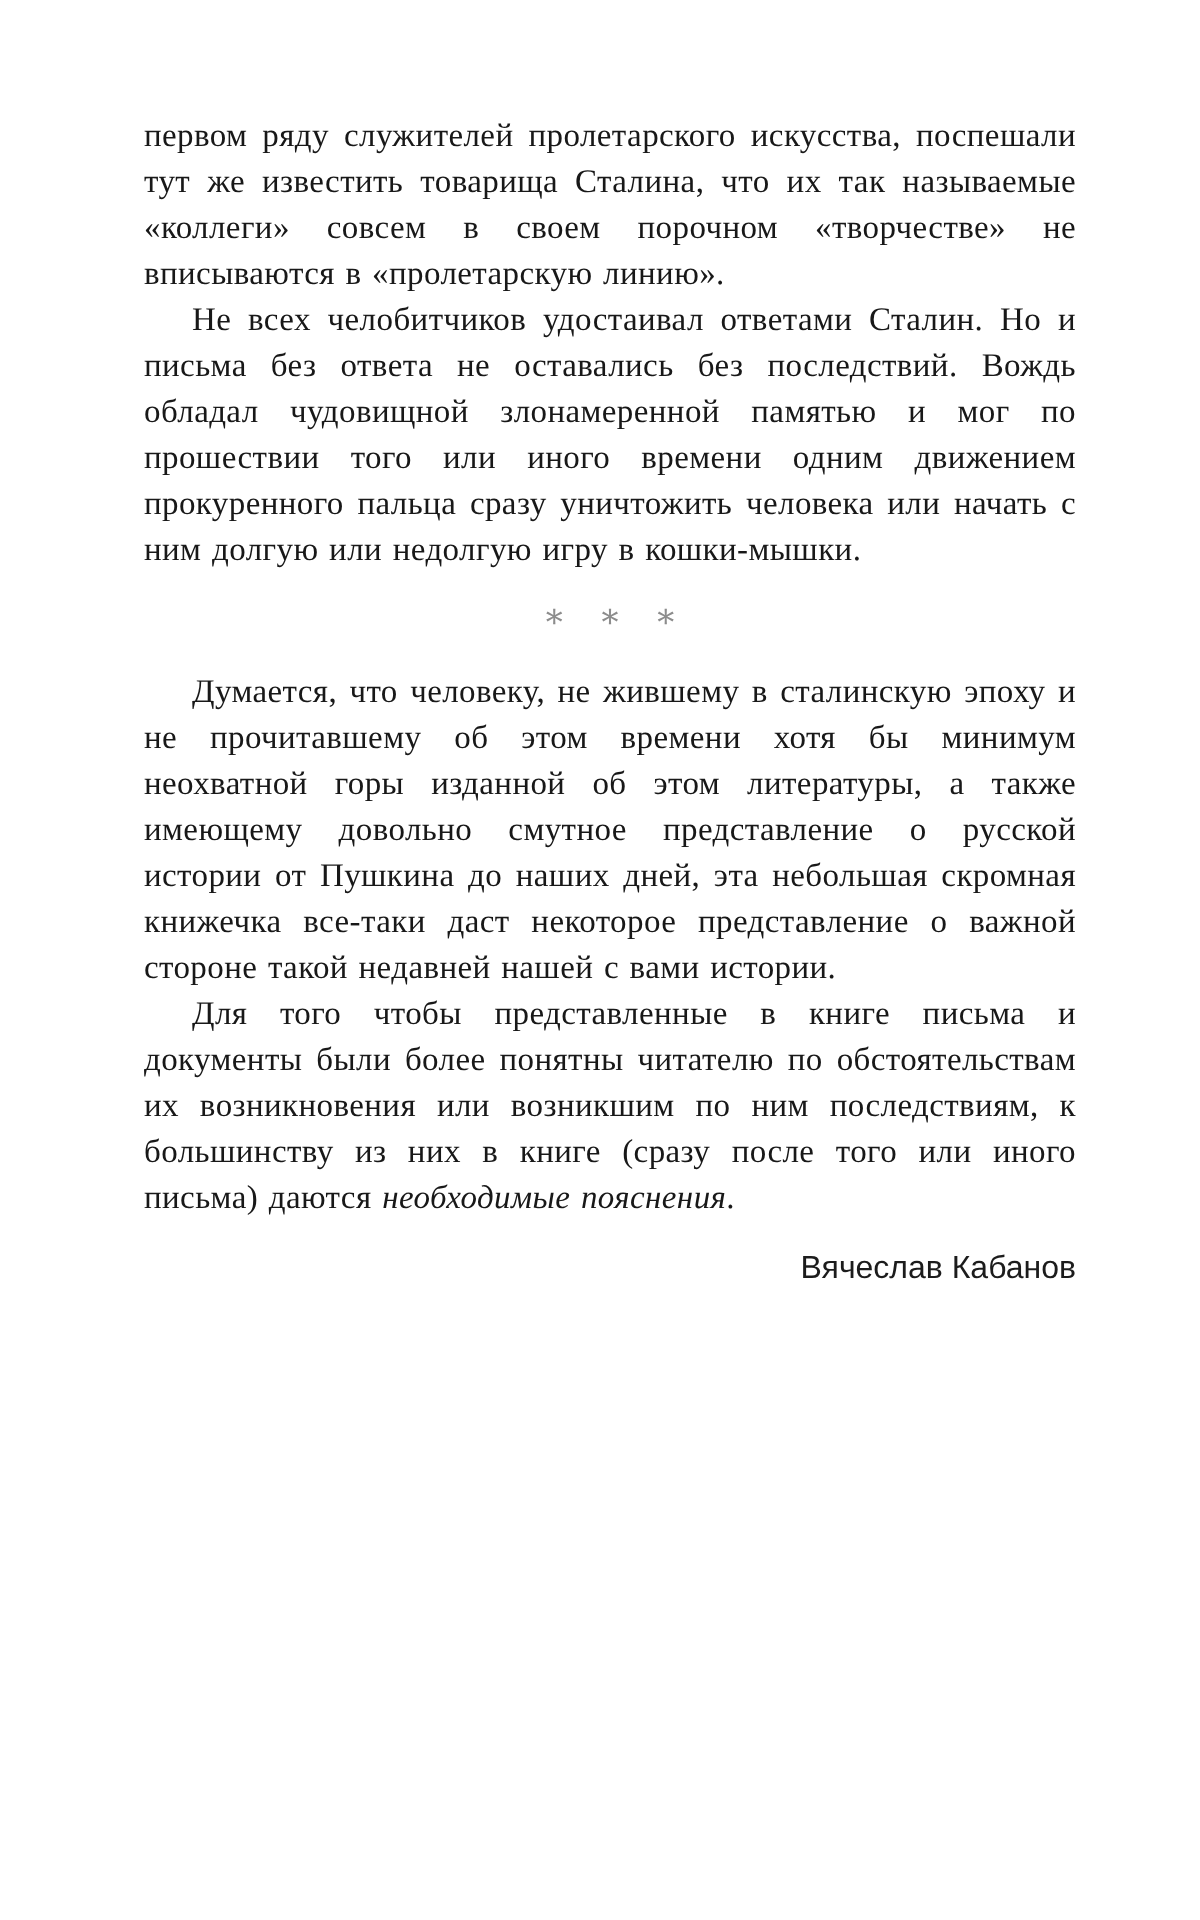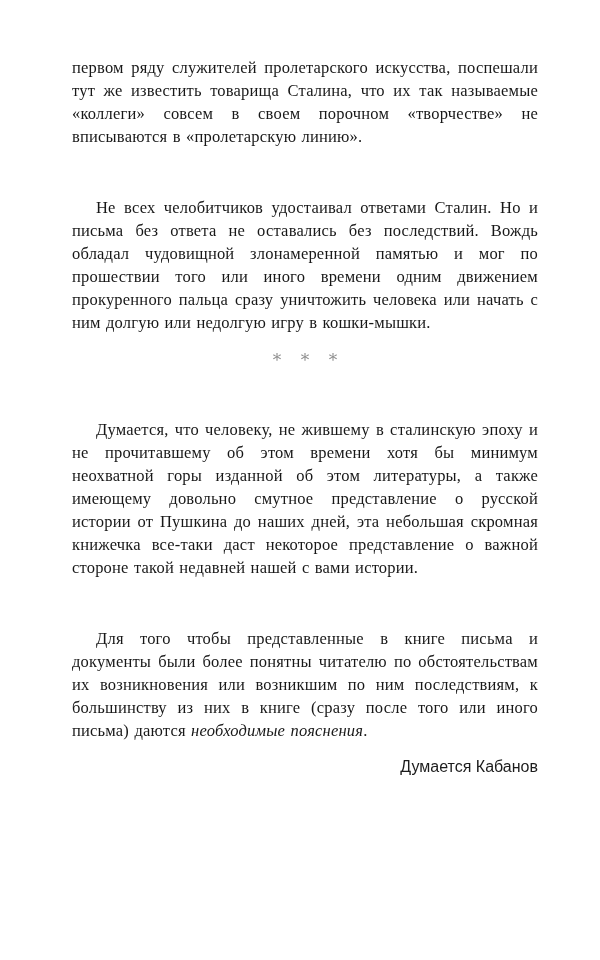--- a/index.html
+++ b/index.html
@@ -24,21 +24,20 @@
   .para {
     margin: 0;
     font-size: 16.5px;
     line-height: 23px;
     text-align: justify;
     letter-spacing: 0.2px;
     word-spacing: 1px;
   }
   .para.indent {
     text-indent: 24px;
-    margin-top: 48px;
   }
   .para .emph {
     font-style: italic;
   }
   .separator {
     text-align: center;
     color: #8d8d8d;
     font-size: 17px;
     letter-spacing: 7px;
     margin: 16px 0 12px 0;
@@ -61,15 +60,15 @@
   <p class="para">первом ряду служителей пролетарского искусства, поспешали тут же известить товарища Сталина, что их так называемые «коллеги» совсем в своем порочном «творчестве» не вписываются в «пролетарскую линию».</p>
 
   <p class="para indent">Не всех челобитчиков удостаивал ответами Сталин. Но и письма без ответа не оставались без последствий. Вождь обладал чудовищной злонамеренной памятью и мог по прошествии того или иного времени одним движением прокуренного пальца сразу уничтожить человека или начать с ним долгую или недолгую игру в кошки-мышки.</p>
 
   <div class="separator">* * *</div>
 
   <p class="para indent">Думается, что человеку, не жившему в сталинскую эпоху и не прочитавшему об этом времени хотя бы минимум неохватной горы изданной об этом литературы, а также имеющему довольно смутное представление о русской истории от Пушкина до наших дней, эта небольшая скромная книжечка все-таки даст некоторое представление о важной стороне такой недавней нашей с вами истории.</p>
 
   <p class="para indent"><span>Для того чтобы представленные в книге письма и документы были более понятны читателю по обстоятельствам их возникновения или возникшим по ним последствиям, к большинству из них в книге (сразу после того или иного письма) даются </span><span class="emph">необходимые пояснения</span><span>.</span></p>
 
-  <div class="signature">Думается Кабанов</div>
+  <div class="signature">Вячеслав Кабанов</div>
 
 </div>
 
 </body></html>

